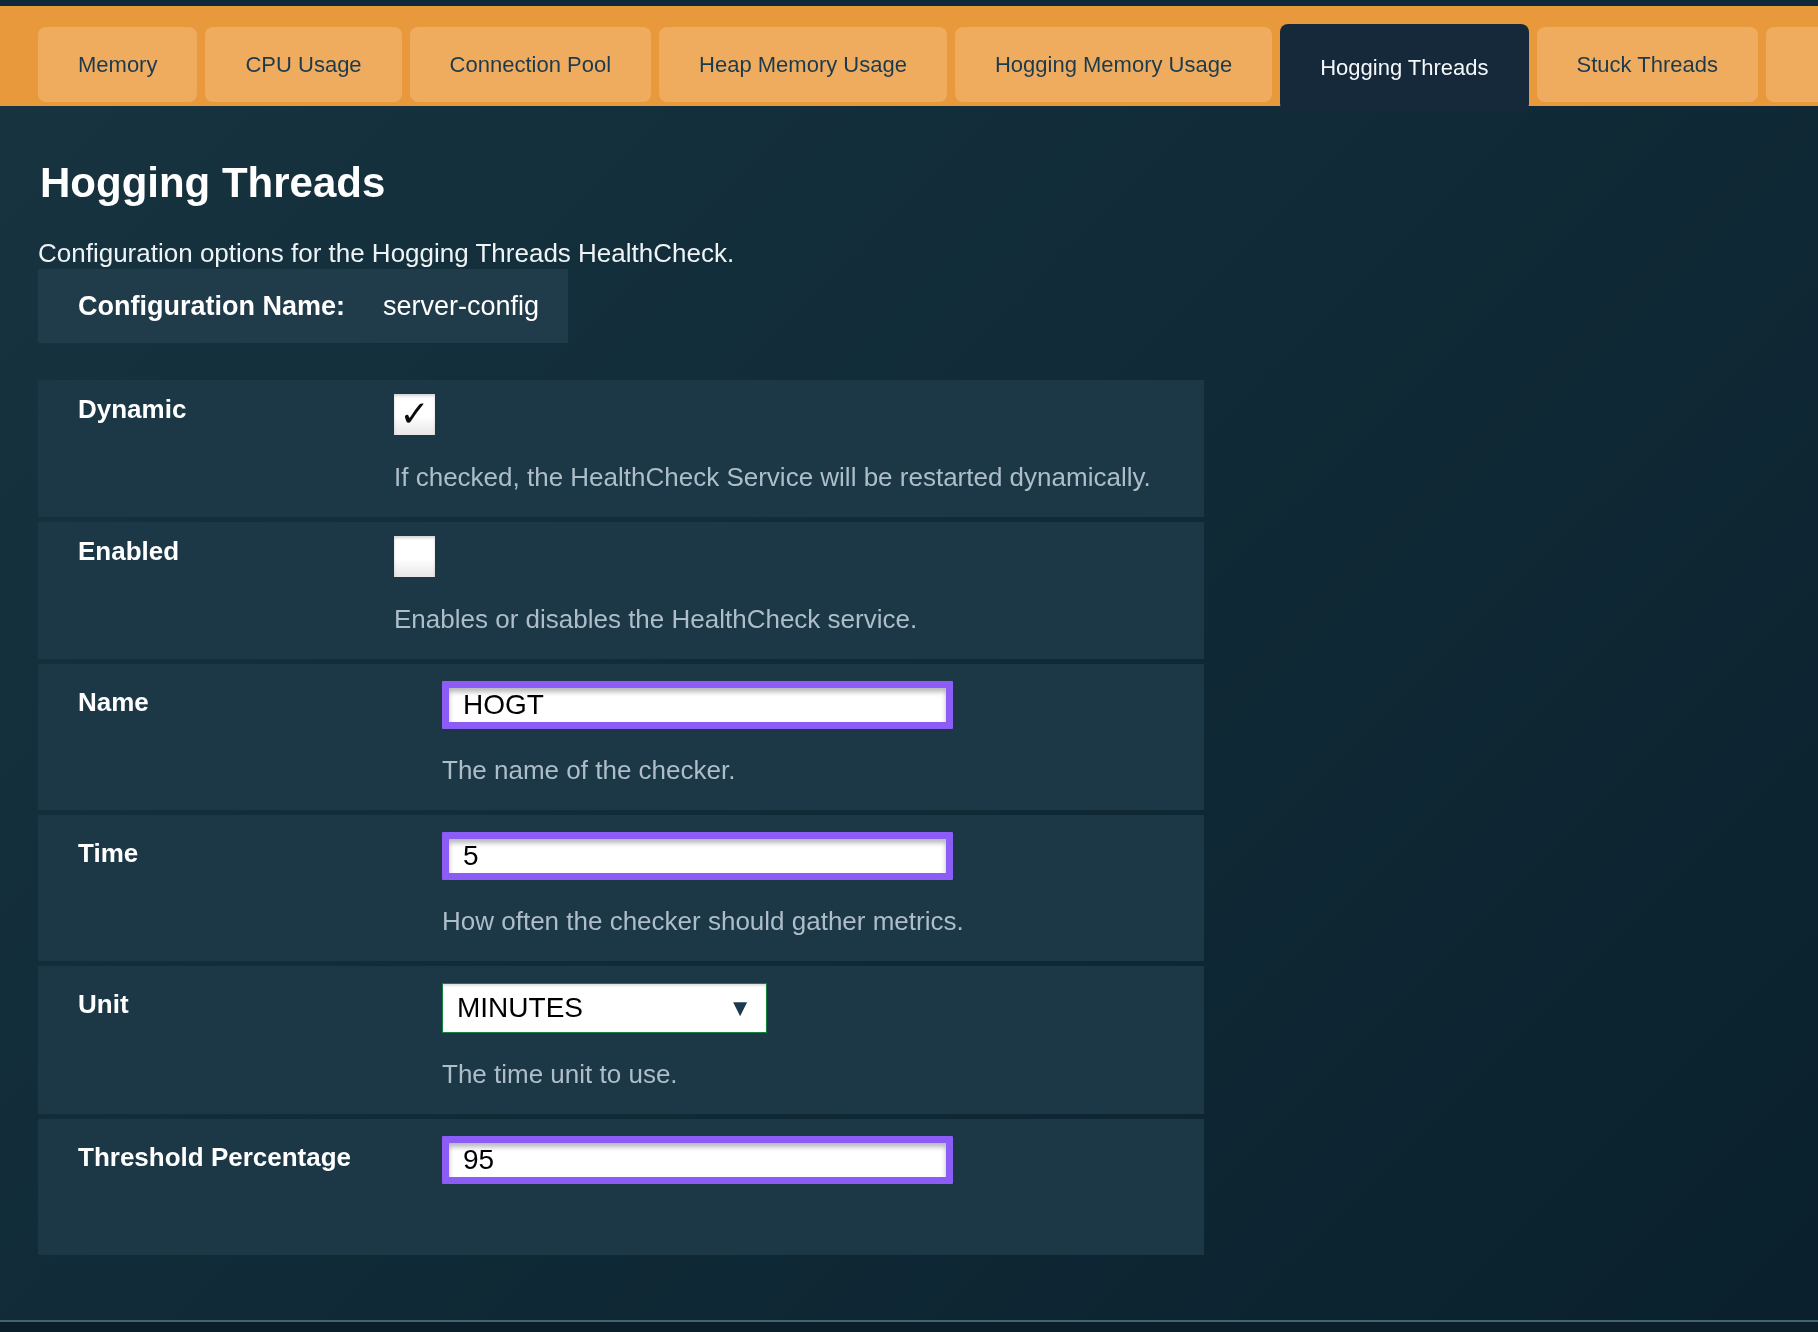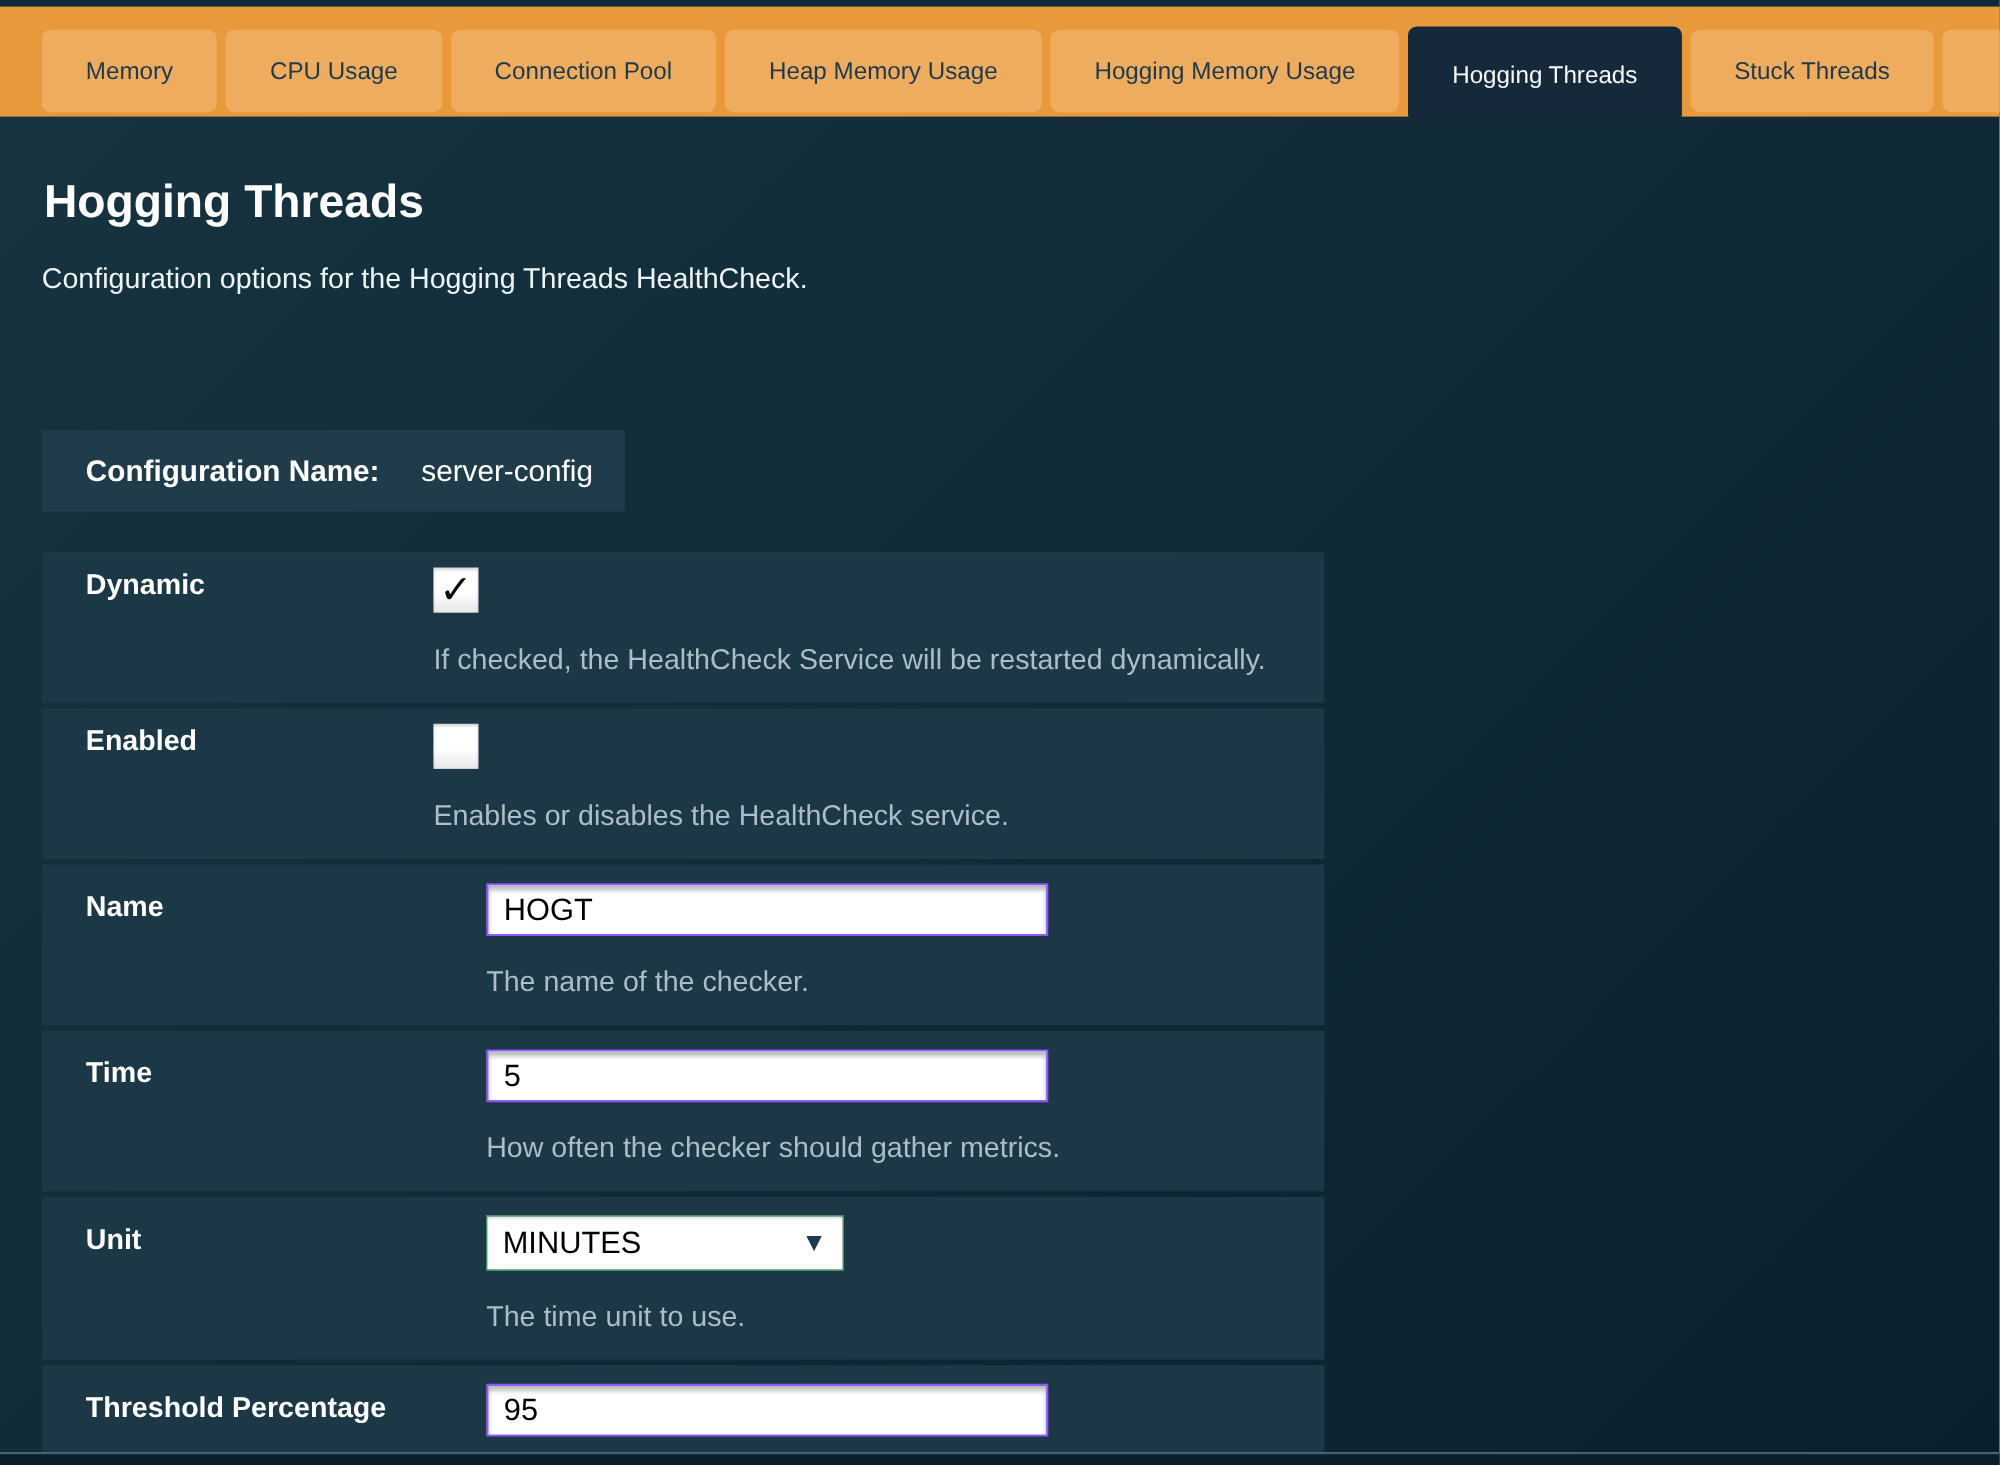--- a/index.html
+++ b/index.html
@@ -23,21 +23,21 @@
   }
   .tab.stub{width:120px;padding:0;}
   .content{padding-left:38px;position:relative;z-index:1;}
   .page-title{
     color:#ffffff;font-size:42px;font-weight:bold;margin:54px 0 0 2px;line-height:1.1;
   }
   .page-subtitle{
     color:#eef3f6;font-size:26px;margin-top:32px;
   }
   .config-box{
-    margin-top:122px;width:530px;height:74px;background:#203c4b;
+    width:530px;height:74px;background:#203c4b;
     display:flex;align-items:center;padding-left:40px;box-sizing:border-box;
   }
   .config-label{color:#ffffff;font-size:27px;font-weight:bold;}
   .config-value{color:#ffffff;font-size:27px;margin-left:38px;}
   .rows{margin-top:37px;width:1166px;display:flex;flex-direction:column;gap:5px;}
   .field-row{
     background:#1c3745;display:flex;box-sizing:border-box;
     padding:14px 0 24px 40px;min-height:131px;
   }
   .field-row.inputrow{padding-top:17px;min-height:136px;gap:48px;}
@@ -48,21 +48,21 @@
   .field-control{display:flex;flex-direction:column;align-items:flex-start;}
   .checkbox{
     width:41px;height:41px;background:linear-gradient(#ffffff 55%,#e7e7e7);
     box-shadow:inset 0 2px 3px rgba(0,0,0,0.18);
     display:flex;align-items:center;justify-content:center;cursor:pointer;
   }
   .checkbox span{
     font-size:36px;line-height:1;color:#0b0b0b;font-weight:bold;transform:translateY(-1px);
   }
   .text-input{
-    width:511px;height:48px;box-sizing:border-box;border:2px solid #8b5cf6;border-radius:1px;
+    width:511px;height:48px;box-sizing:border-box;border:7px solid #8b5cf6;border-radius:1px;
     background:#ffffff;box-shadow:inset 0 4px 5px rgba(0,0,0,0.28);
     font-family:"Liberation Sans","DejaVu Sans",sans-serif;font-size:28px;color:#000000;
     padding:0 0 0 14px;outline:none;
   }
   .select{
     width:325px;height:50px;box-sizing:border-box;background:#ffffff;
     border:1px solid #15803d;box-shadow:inset 0 2px 2px rgba(0,0,0,0.12);
     display:flex;align-items:center;justify-content:space-between;
     padding:0 14px 0 14px;cursor:pointer;
   }

